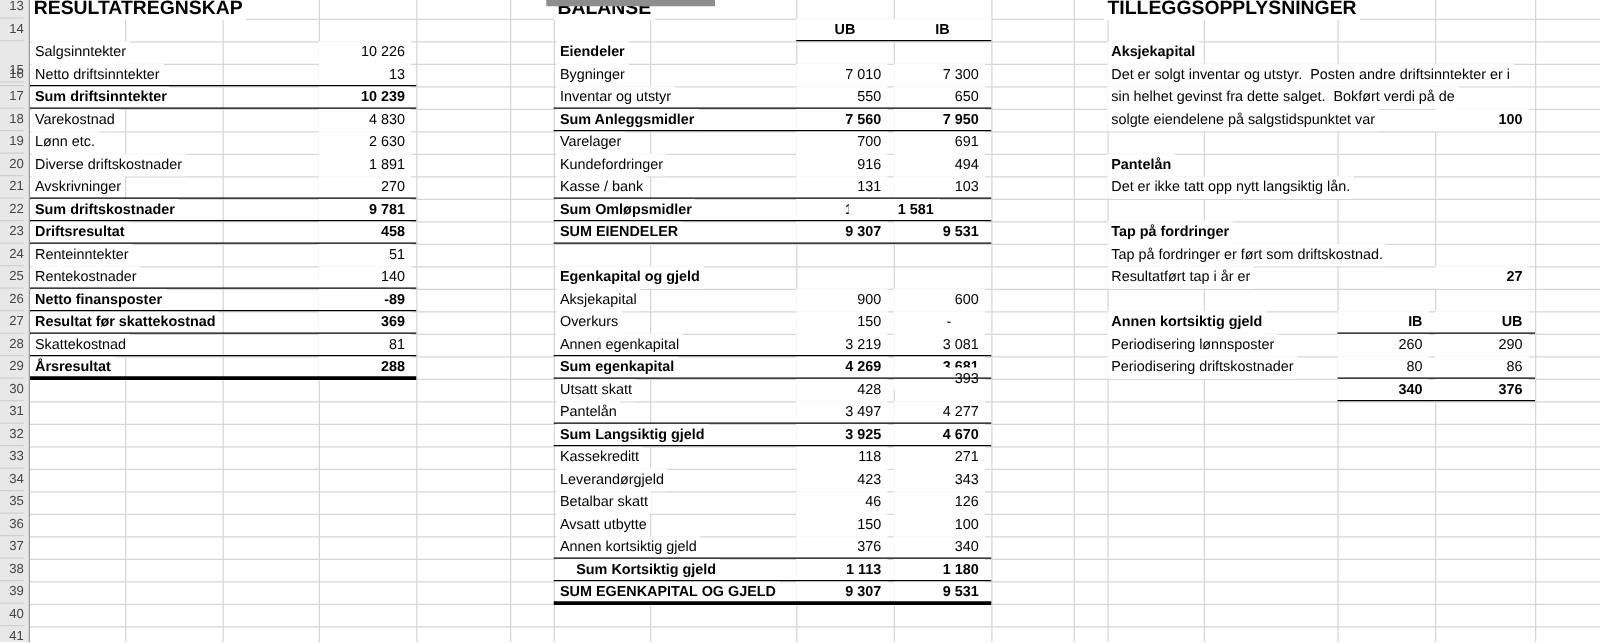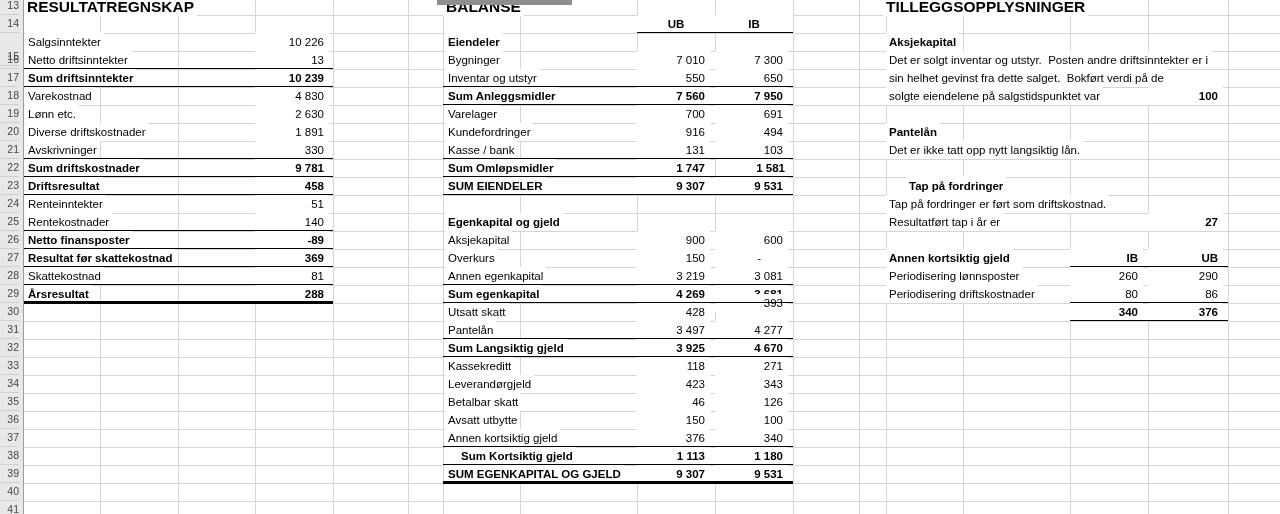--- a/index.html
+++ b/index.html
@@ -122,21 +122,21 @@
       <div class="cell b" style="left: 25px; top: 69px;">Sum driftsinntekter</div>
       <div class="cell val b" style="left: 255px; top: 69px; width: 74px;">10 239</div>
       <div class="bline" style="left: 23px; width: 310px; top: 86px; height: 1px;"></div>
       <div class="cell" style="left: 25px; top: 87px;">Varekostnad</div>
       <div class="cell val" style="left: 255px; top: 87px; width: 74px;">4 830</div>
       <div class="cell" style="left: 25px; top: 105px;">Lønn etc.</div>
       <div class="cell val" style="left: 255px; top: 105px; width: 74px;">2 630</div>
       <div class="cell" style="left: 25px; top: 123px;">Diverse driftskostnader</div>
       <div class="cell val" style="left: 255px; top: 123px; width: 74px;">1 891</div>
       <div class="cell" style="left: 25px; top: 141px;">Avskrivninger</div>
-      <div class="cell val" style="left: 255px; top: 141px; width: 74px;">330</div>
+      <div class="cell val" style="left: 255px; top: 141px; width: 74px;">270</div>
       <div class="bline" style="left: 23px; width: 310px; top: 158px; height: 1px;"></div>
       <div class="cell b" style="left: 25px; top: 159px;">Sum driftskostnader</div>
       <div class="cell val b" style="left: 255px; top: 159px; width: 74px;">9 781</div>
       <div class="bline" style="left: 23px; width: 310px; top: 176px; height: 1px;"></div>
       <div class="cell b" style="left: 25px; top: 177px;">Driftsresultat</div>
       <div class="cell val b" style="left: 255px; top: 177px; width: 74px;">458</div>
       <div class="bline" style="left: 23px; width: 310px; top: 194px; height: 1px;"></div>
       <div class="cell" style="left: 25px; top: 195px;">Renteinntekter</div>
       <div class="cell val" style="left: 255px; top: 195px; width: 74px;">51</div>
       <div class="cell" style="left: 25px; top: 213px;">Rentekostnader</div>
@@ -171,21 +171,21 @@
       <div class="cell val" style="left: 715px; top: 105px; width: 73px;">691</div>
       <div class="cell" style="left: 445px; top: 123px;">Kundefordringer</div>
       <div class="cell val" style="left: 637px; top: 123px; width: 73px;">916</div>
       <div class="cell val" style="left: 715px; top: 123px; width: 73px;">494</div>
       <div class="cell" style="left: 445px; top: 141px;">Kasse / bank</div>
       <div class="cell val" style="left: 637px; top: 141px; width: 73px;">131</div>
       <div class="cell val" style="left: 715px; top: 141px; width: 73px;">103</div>
       <div class="bline" style="left: 443px; width: 350px; top: 158px; height: 1px;"></div>
       <div class="cell b" style="left: 445px; top: 159px;">Sum Omløpsmidler</div>
       <div class="cell val b" style="left: 637px; top: 159px; width: 73px;">1 747</div>
-      <div class="cell val b" style="left: 717px; top: 159px; width: 73px;">1 581</div>
+      <div class="cell val b" style="left: 679px; top: 159px; width: 73px;">1 581</div>
       <div class="bline" style="left: 443px; width: 350px; top: 176px; height: 1px;"></div>
       <div class="cell b" style="left: 445px; top: 177px;">SUM EIENDELER</div>
       <div class="cell val b" style="left: 637px; top: 177px; width: 73px;">9 307</div>
       <div class="cell val b" style="left: 715px; top: 177px; width: 73px;">9 531</div>
       <div class="bline" style="left: 443px; width: 350px; top: 194px; height: 1px;"></div>
       <div class="cell b" style="left: 445px; top: 213px;">Egenkapital og gjeld</div>
       <div class="cell" style="left: 445px; top: 231px;">Aksjekapital</div>
       <div class="cell val" style="left: 637px; top: 231px; width: 73px;">900</div>
       <div class="cell val" style="left: 715px; top: 231px; width: 73px;">600</div>
       <div class="cell" style="left: 445px; top: 249px;">Overkurs</div>
@@ -234,21 +234,21 @@
       <div class="cell val b" style="left: 637px; top: 465px; width: 73px;">9 307</div>
       <div class="cell val b" style="left: 715px; top: 465px; width: 73px;">9 531</div>
       <div class="bline" style="left: 443px; width: 350px; top: 481px; height: 2.5px;"></div>
       <div class="cell b" style="left: 886px; top: 33px;">Aksjekapital</div>
       <div class="cell" style="left: 886px; top: 51px;">Det er solgt inventar og utstyr.  Posten andre driftsinntekter er i</div>
       <div class="cell" style="left: 886px; top: 69px;">sin helhet gevinst fra dette salget.  Bokført verdi på de</div>
       <div class="cell" style="left: 886px; top: 87px;">solgte eiendelene på salgstidspunktet var</div>
       <div class="cell val b" style="left: 1148px; top: 87px; width: 75px;">100</div>
       <div class="cell b" style="left: 886px; top: 123px;">Pantelån</div>
       <div class="cell" style="left: 886px; top: 141px;">Det er ikke tatt opp nytt langsiktig lån.</div>
-      <div class="cell b" style="left: 886px; top: 177px; margin-left: 20px;">Tap på fordringer</div>
+      <div class="cell b" style="left: 886px; top: 177px;">Tap på fordringer</div>
       <div class="cell" style="left: 886px; top: 195px;">Tap på fordringer er ført som driftskostnad.</div>
       <div class="cell" style="left: 886px; top: 213px;">Resultatført tap i år er</div>
       <div class="cell val b" style="left: 1148px; top: 213px; width: 75px;">27</div>
       <div class="cell b" style="left: 886px; top: 249px;">Annen kortsiktig gjeld</div>
       <div class="cell val b" style="left: 1070px; top: 249px; width: 73px;">IB</div>
       <div class="cell val b" style="left: 1148px; top: 249px; width: 75px;">UB</div>
       <div class="bline" style="left: 1070px; width: 158px; top: 266px; height: 1px;"></div>
       <div class="cell" style="left: 886px; top: 267px;">Periodisering lønnsposter</div>
       <div class="cell val" style="left: 1070px; top: 267px; width: 73px;">260</div>
       <div class="cell val" style="left: 1148px; top: 267px; width: 75px;">290</div>

